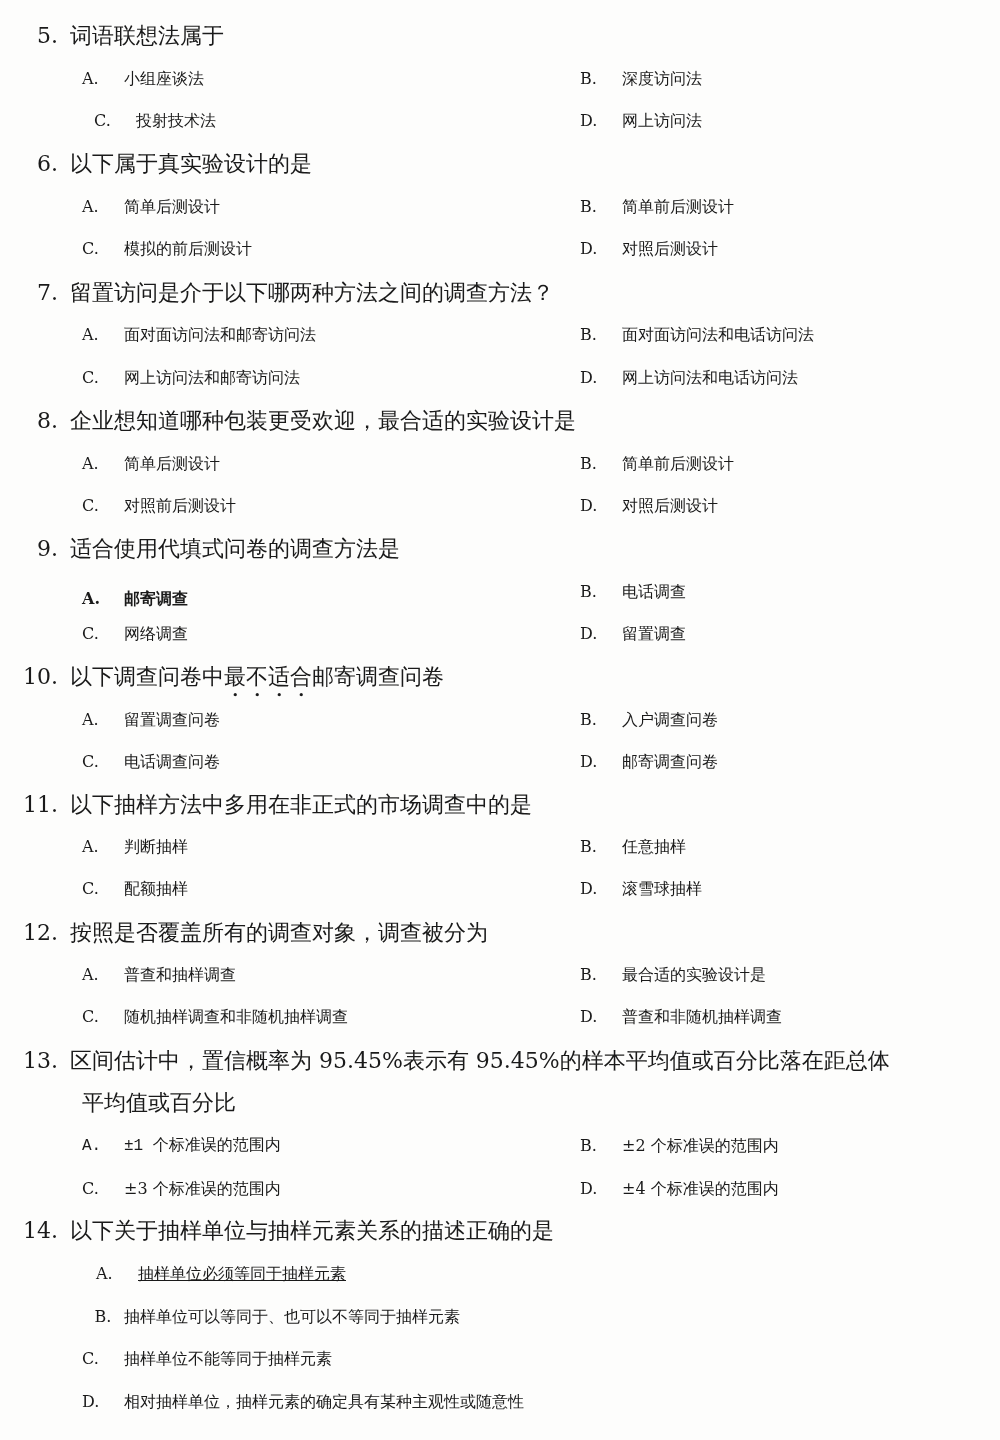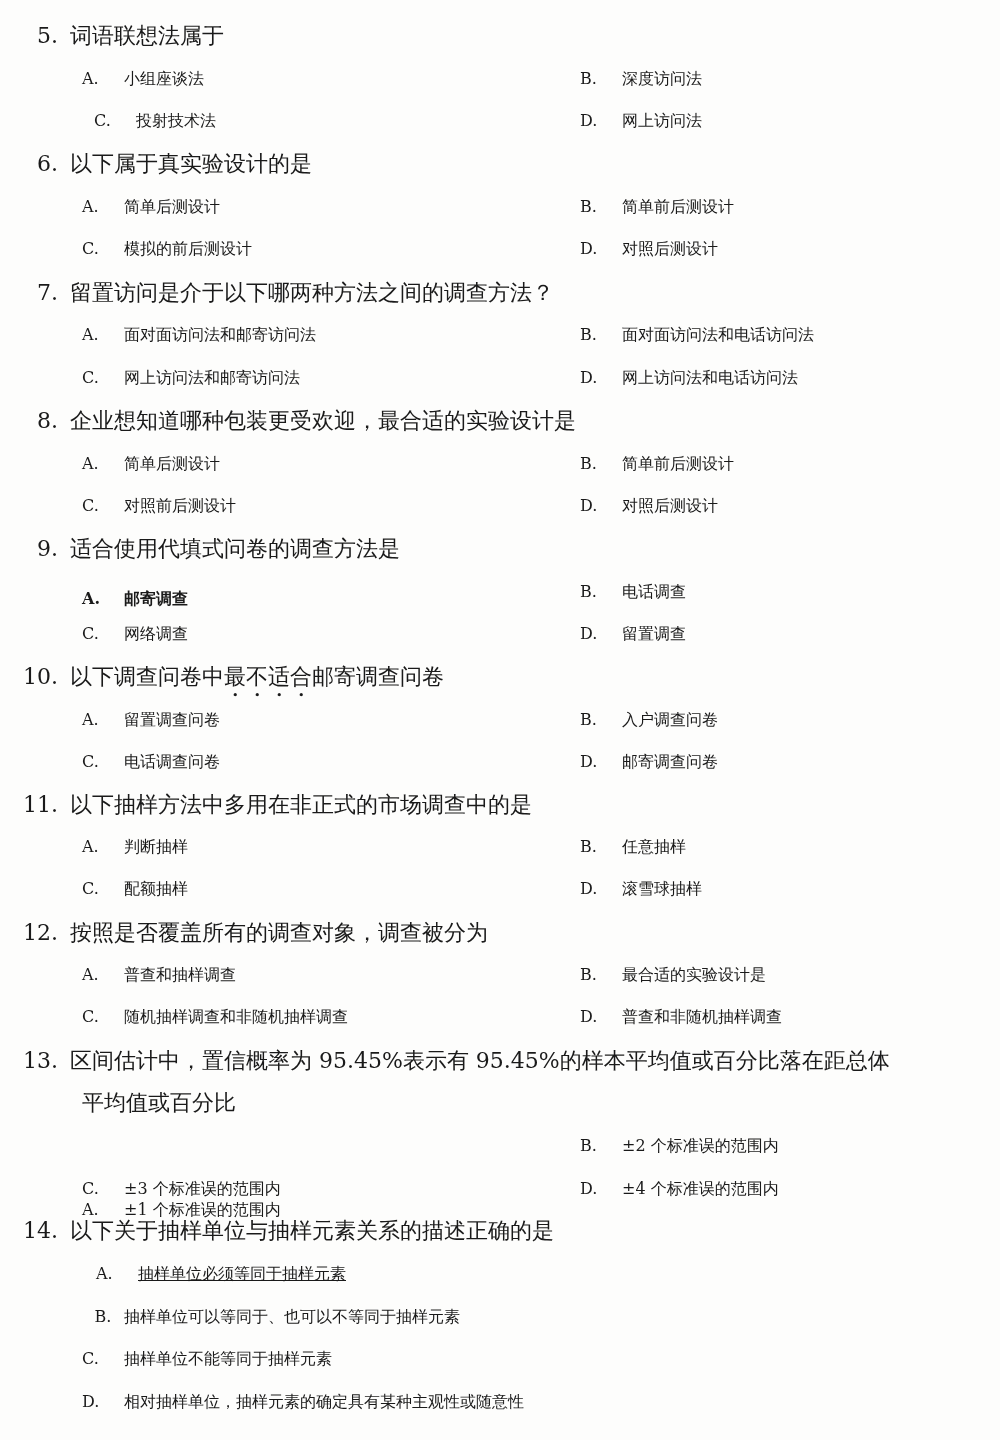--- a/index.html
+++ b/index.html
@@ -60,21 +60,21 @@
 <div class="opt" style="left:580px;top:876px;"><span class="letter">D.</span><span>滚雪球抽样</span></div>
 
 <div class="stem" style="left:-12px;top:920px;"><span class="num">12.</span><span>按照是否覆盖所有的调查对象，调查被分为</span></div>
 <div class="opt" style="left:82px;top:962px;"><span class="letter">A.</span><span>普查和抽样调查</span></div>
 <div class="opt" style="left:580px;top:962px;"><span class="letter">B.</span><span>最合适的实验设计是</span></div>
 <div class="opt" style="left:82px;top:1004px;"><span class="letter">C.</span><span>随机抽样调查和非随机抽样调查</span></div>
 <div class="opt" style="left:580px;top:1004px;"><span class="letter">D.</span><span>普查和非随机抽样调查</span></div>
 
 <div class="stem" style="left:-12px;top:1048px;"><span class="num">13.</span><span>区间估计中，置信概率为 95.45%表示有 95.45%的样本平均值或百分比落在距总体</span></div>
 <div class="stem" style="left:82px;top:1090px;"><span>平均值或百分比</span></div>
-<div class="opt" style="left:82px;top:1197px;"><span class="letter">A.</span><span>±1 个标准误的范围内</span></div>
+<div class="opt" style="left:82px;top:1133px;font-family:Liberation Mono, monospace;"><span class="letter">A.</span><span>±1 个标准误的范围内</span></div>
 <div class="opt" style="left:580px;top:1133px;"><span class="letter">B.</span><span>±2 个标准误的范围内</span></div>
 <div class="opt" style="left:82px;top:1176px;"><span class="letter">C.</span><span>±3 个标准误的范围内</span></div>
 <div class="opt" style="left:580px;top:1176px;"><span class="letter">D.</span><span>±4 个标准误的范围内</span></div>
 
 <div class="stem" style="left:-12px;top:1218px;"><span class="num">14.</span><span>以下关于抽样单位与抽样元素关系的描述正确的是</span></div>
 <div class="opt" style="left:96px;top:1261px;text-decoration:underline;"><span class="letter">A.</span><span>抽样单位必须等同于抽样元素</span></div>
 <div class="opt" style="left:82px;top:1304px;text-align:center;"><span class="letter">B.</span><span>抽样单位可以等同于、也可以不等同于抽样元素</span></div>
 <div class="opt" style="left:82px;top:1346px;"><span class="letter">C.</span><span>抽样单位不能等同于抽样元素</span></div>
 <div class="opt" style="left:82px;top:1389px;"><span class="letter">D.</span><span>相对抽样单位，抽样元素的确定具有某种主观性或随意性</span></div>
 

